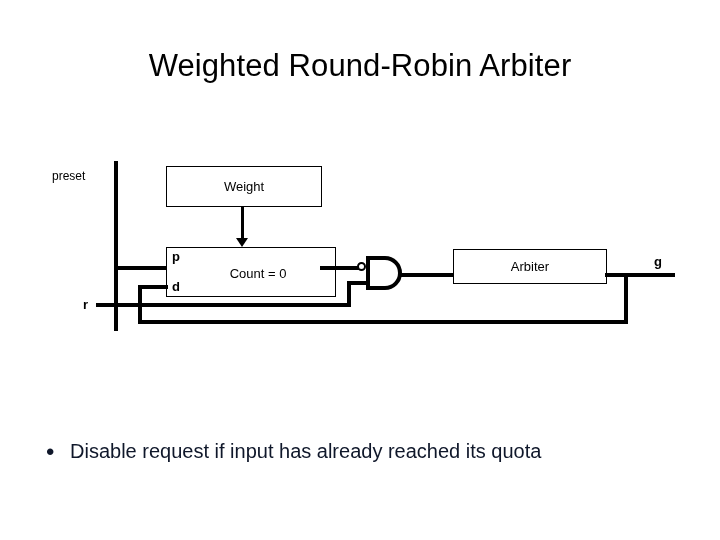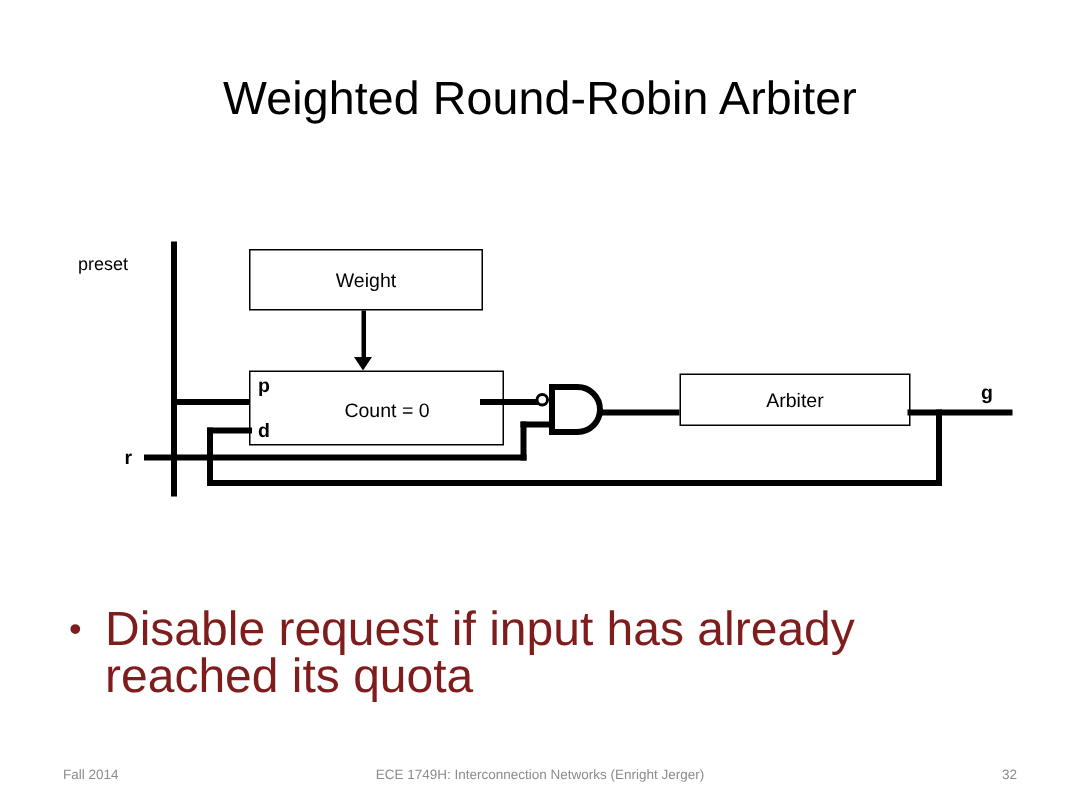--- a/index.html
+++ b/index.html
@@ -115,23 +115,24 @@
     left: 40px;
     top: 404px;
     width: 650px;
     margin: 0;
     padding: 0;
     list-style: none;
   }
   #bullet-list li {
     position: relative;
     padding-left: 30px;
-    font-size: 32px;
+    font-size: 20px;
     line-height: 31px;
-    color: #7f1d1d;
+    color: #0f172a;
+    margin-top: 32px;
   }
   #bullet-list li::before {
     content: "\2022";
     position: absolute;
     left: 6px;
     top: 0;
     font-size: 24px;
   }
 
   
@@ -207,19 +208,14 @@
 
     <div class="wire wire-h" style="left:96px; top:303px; width:255px;"></div>
     <div class="sig-label-bold" style="left:83px; top:298px;">r</div>
 
   </div>
 
   <ul id="bullet-list">
     <li>Disable request if input has already reached its quota</li>
   </ul>
 
-  <div id="footer">
-    <span id="footer-left">Fall 2014</span>
-    <span id="footer-center">ECE 1749H: Interconnection Networks (Enright Jerger)</span>
-    <span id="footer-right">32</span>
-  </div>
 
 </div>
 
 </body></html>

